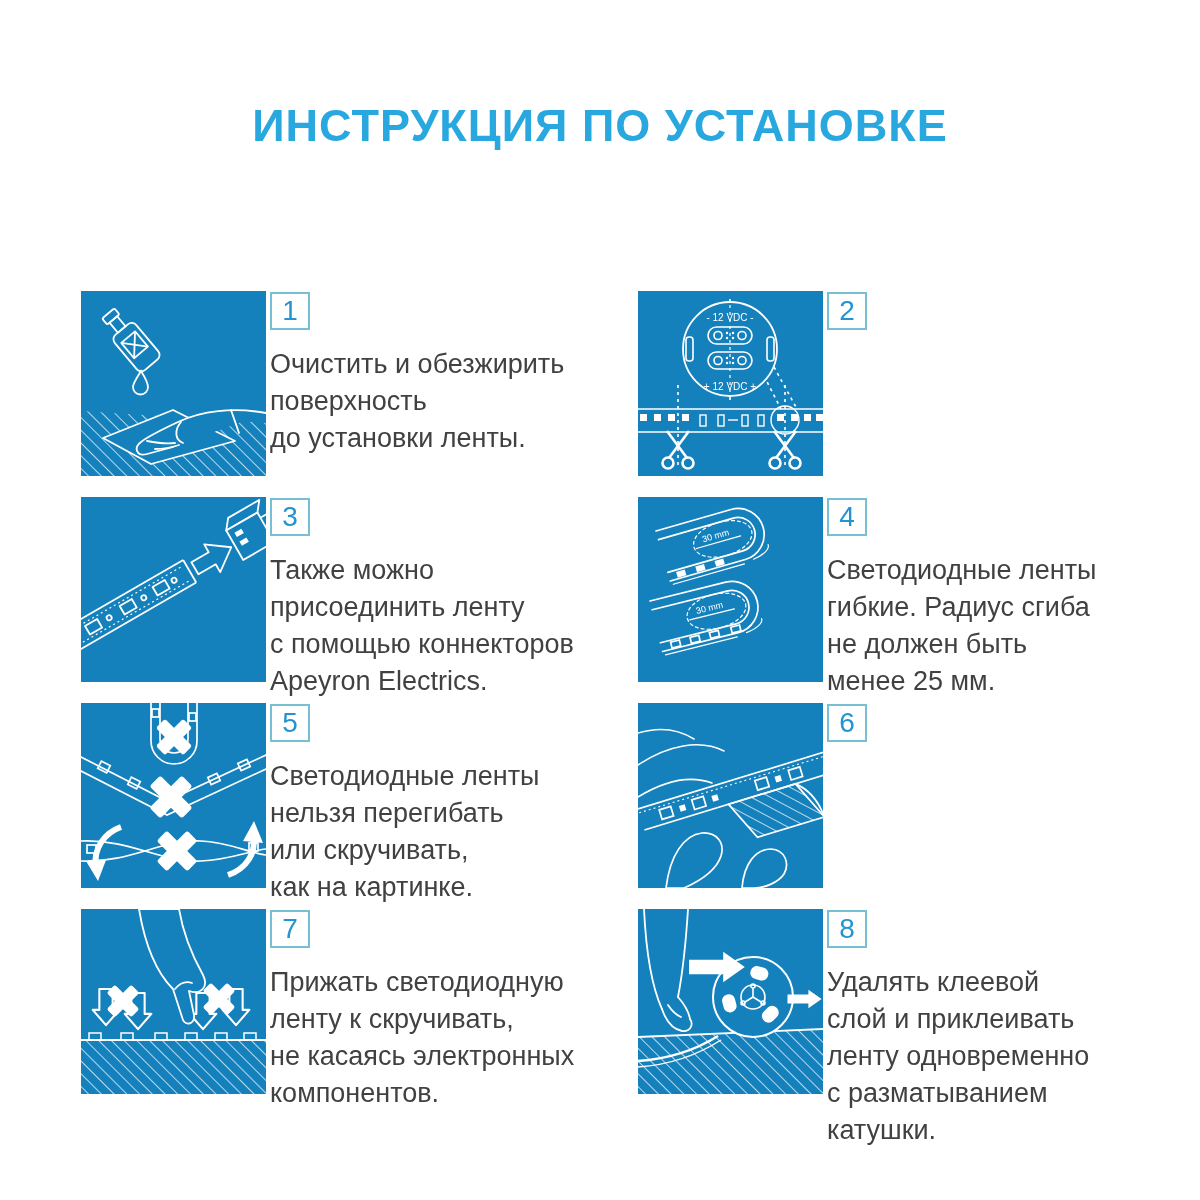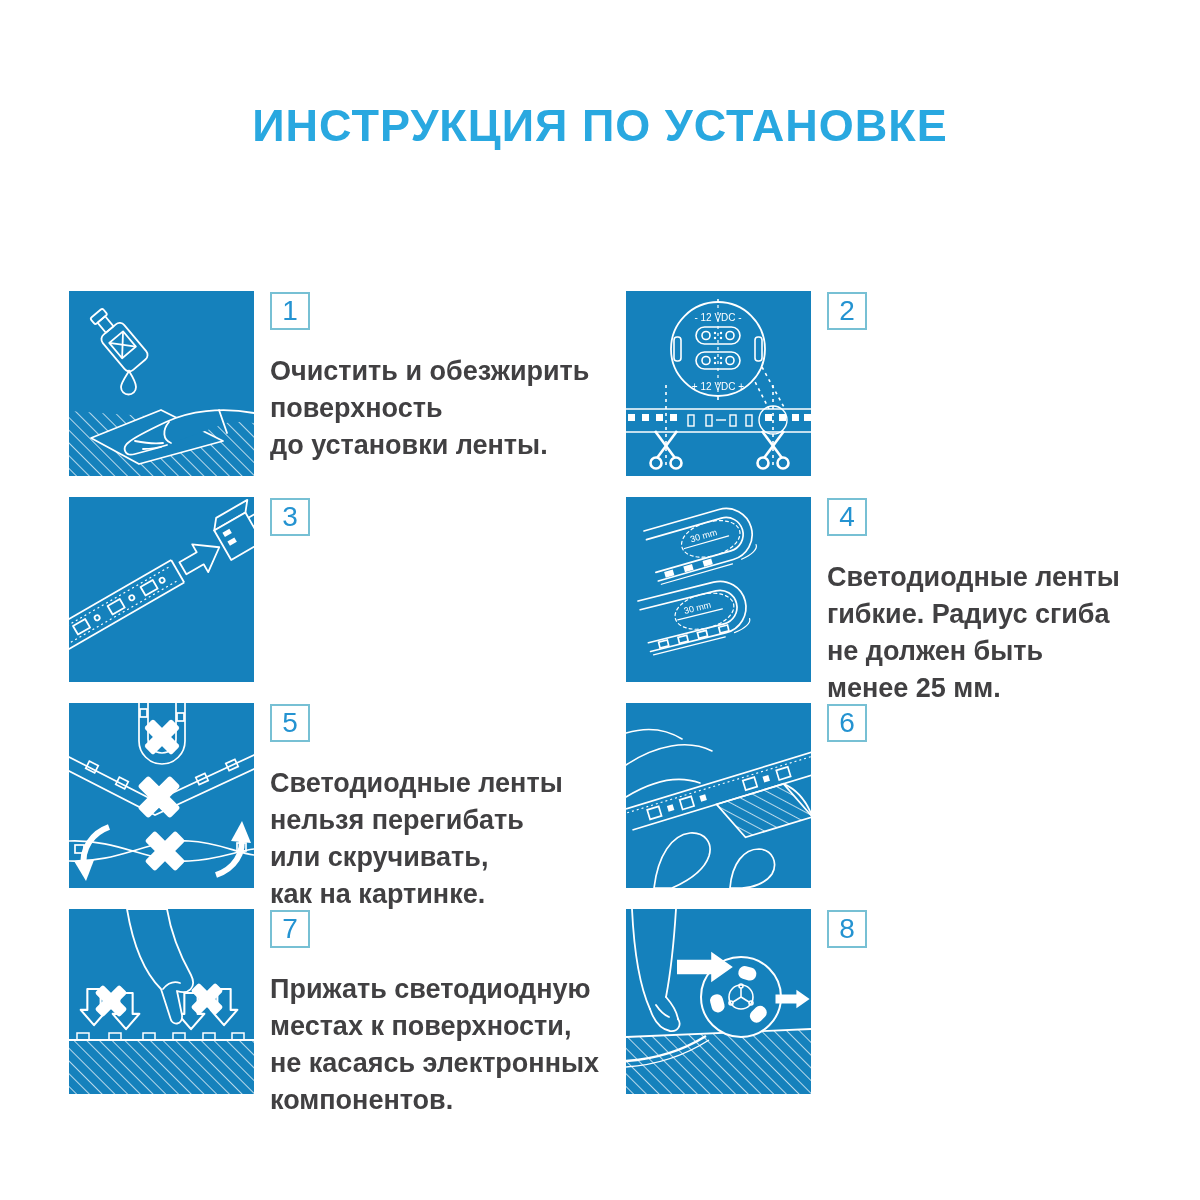--- a/index.html
+++ b/index.html
@@ -1,27 +1,27 @@
 <!DOCTYPE html>
 <html><head>
 <meta charset="utf-8">
 <style>
   html,body{margin:0;padding:0;background:#ffffff;}
   body{width:1200px;height:1200px;font-family:"Liberation Sans",sans-serif;}
   .canvas{position:relative;width:1200px;height:1180px;background:#ffffff;overflow:hidden;}
   .title{position:absolute;top:97px;left:0;width:1200px;text-align:center;
          color:#29a8e0;font-size:45px;line-height:57px;font-weight:700;letter-spacing:1px;}
   .step{position:absolute;width:560px;}
-  .step .illus{position:absolute;left:4px;top:0;width:185px;height:185px;}
+  .step .illus{position:absolute;left:16px;top:0;width:185px;height:185px;}
   .step .illus svg{display:block;}
   .step .content{position:absolute;left:205px;top:1px;width:340px;}
   .badge{width:40px;height:38px;border:2px solid #77c0d4;box-sizing:border-box;
          display:flex;align-items:center;justify-content:center;
          color:#2493d1;font-size:28px;line-height:1;background:#ffffff;}
-  .step-text{margin-top:23px;color:#414042;font-size:27px;line-height:37px;white-space:pre-line;font-weight:bold;}
+  .step-text{margin-top:16px;color:#414042;font-size:27px;line-height:37px;white-space:pre-line;}
   
   .s1{left:65px;top:291px;} .s2{left:622px;top:291px;}
   .s3{left:65px;top:497px;} .s4{left:622px;top:497px;}
   .s5{left:65px;top:703px;} .s6{left:622px;top:703px;}
   .s7{left:65px;top:909px;} .s8{left:622px;top:909px;}
   svg text{font-family:"Liberation Sans",sans-serif;}
 </style>
 </head>
 <body>
 
@@ -184,20 +184,24 @@
             <line x1="206" y1="2" x2="250" y2="2" fill="none"></line>
             <line x1="206" y1="12" x2="250" y2="12" fill="none"></line>
           </g>
         </g>
       </svg>
     </div>
     <div class="content">
       <div class="badge">
         <span>3</span>
       </div>
+      <div class="step-text">Также можно
+присоединить ленту
+с помощью коннекторов
+Apeyron Electrics.</div>
     </div>
   </div>
 
   <div class="step s4">
     <div class="illus">
       <svg width="185" height="185" viewBox="0 0 185 185">
         <rect width="185" height="185" fill="#1581bc"></rect>
         <g transform="translate(18,34) rotate(-16)" stroke="#ffffff" fill="none" stroke-width="1.7" stroke-linecap="round">
           <path d="M0,0 L78,0 A26,26 0 1 1 78,52 L0,52"></path>
           <path d="M0,9 L78,9 A17,17 0 1 1 78,43 L0,43"></path>
@@ -338,21 +342,21 @@
           <path d="M58,0 C64,36 74,62 92,80 L101,108 C103,118 114,116 113,106 L108,82 C120,86 128,78 122,66 C112,48 102,24 98,0 Z"></path>
           <path d="M94,80 C99,74 105,72 111,74" fill="none"></path>
         </g>
       </svg>
     </div>
     <div class="content">
       <div class="badge">
         <span>7</span>
       </div>
       <div class="step-text">Прижать светодиодную
-местах к поверхности,
+ленту к скручивать,
 не касаясь электронных
 компонентов.</div>
     </div>
   </div>
 
   <div class="step s8">
     <div class="illus">
       <svg width="185" height="185" viewBox="0 0 185 185">
         <rect width="185" height="185" fill="#1581bc"></rect>
         <polygon points="0,128 185,120 185,185 0,185" fill="url(#hatch)"></polygon>
@@ -382,16 +386,21 @@
           <path d="M24,100 C28,112 34,120 44,122 C52,123 56,116 52,110"></path>
           <path d="M40,88 C47,96 51,104 52,110"></path>
           <path d="M30,96 C34,102 38,106 43,108"></path>
         </g>
       </svg>
     </div>
     <div class="content">
       <div class="badge">
         <span>8</span>
       </div>
+      <div class="step-text">Удалять клеевой
+слой и приклеивать
+ленту одновременно
+с разматыванием
+катушки.</div>
     </div>
   </div>
 
 </div>
 
 </body></html>

